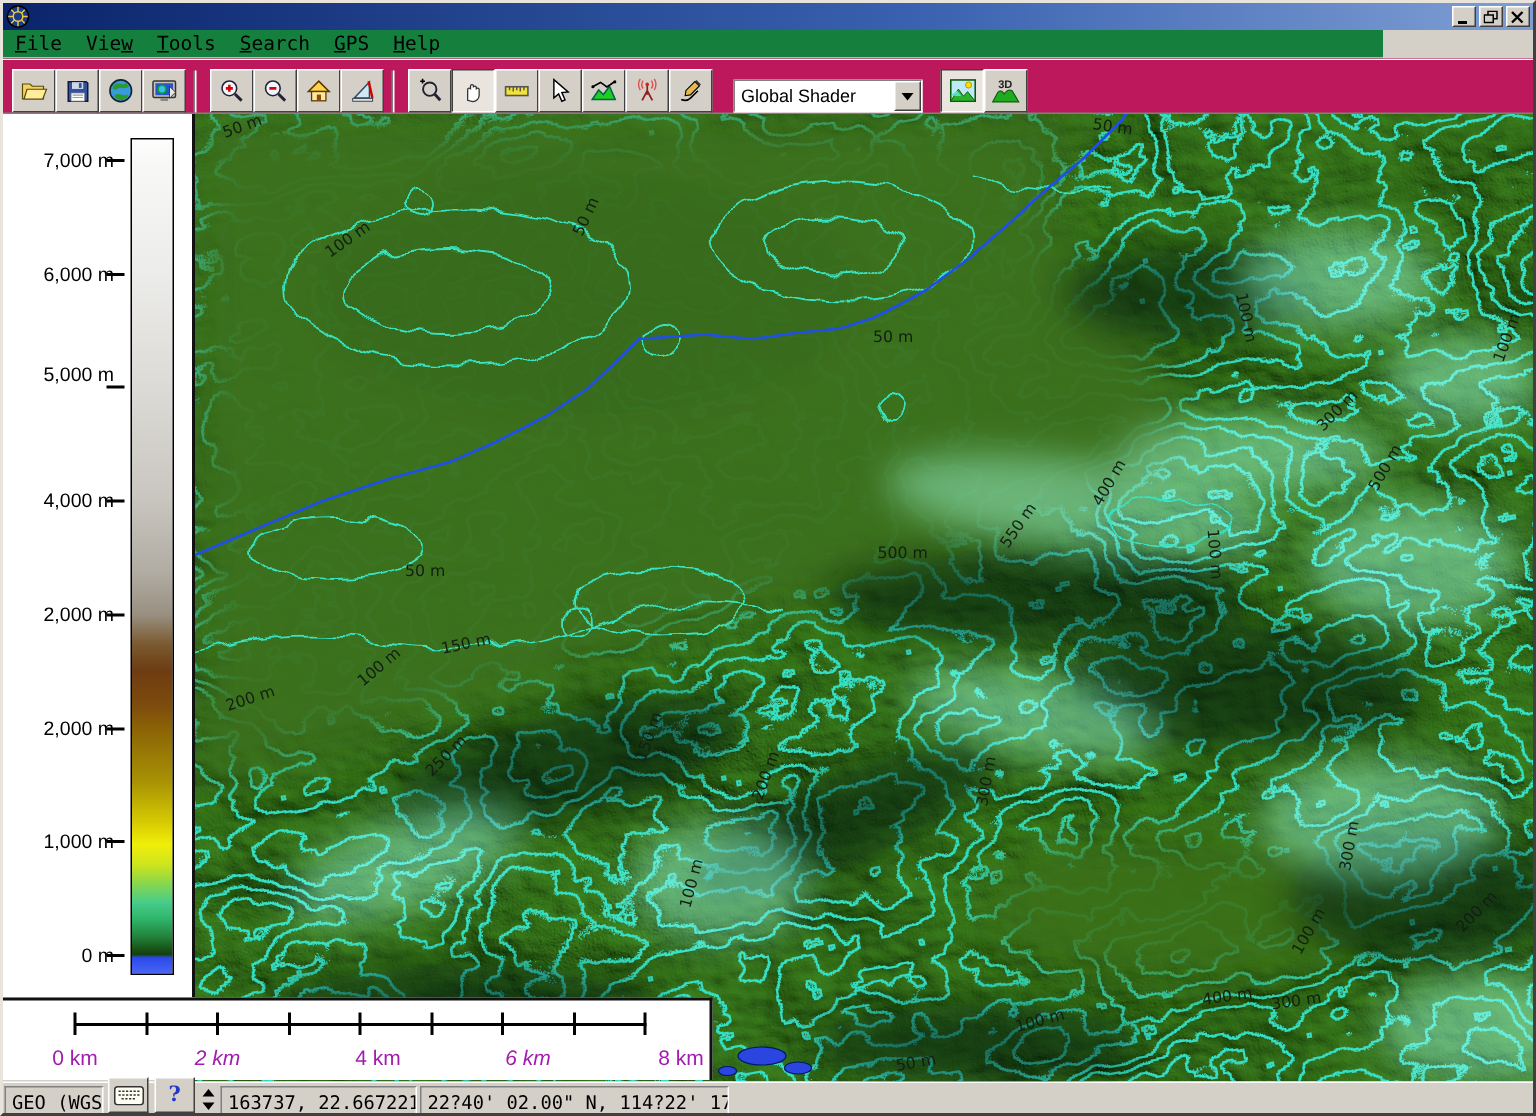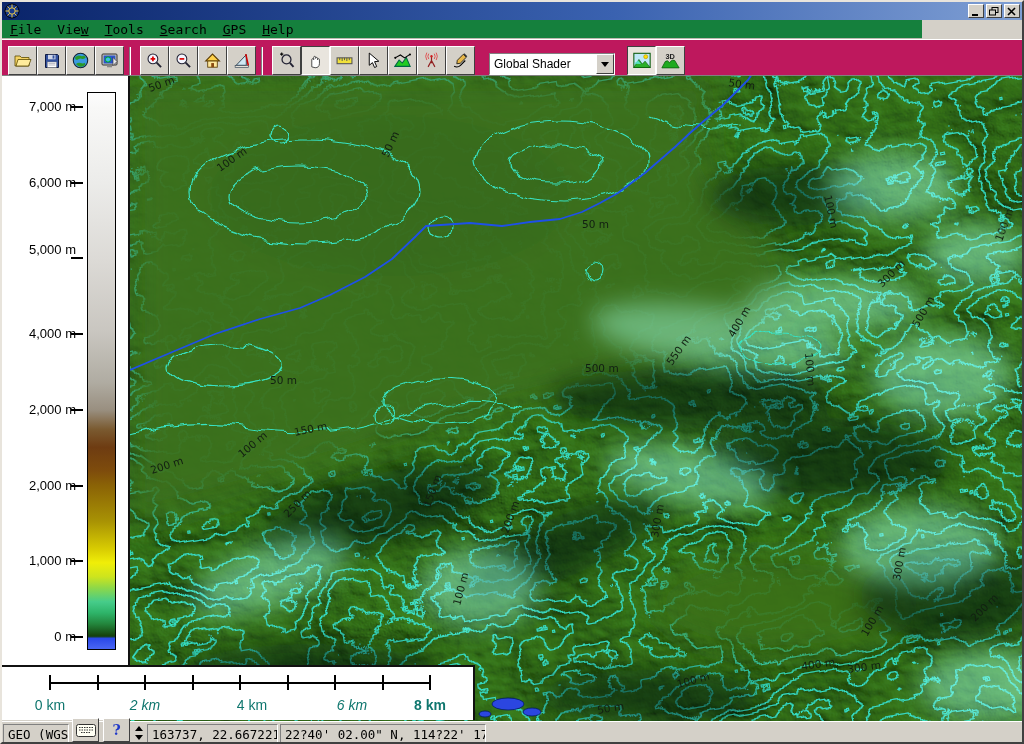--- a/index.html
+++ b/index.html
@@ -40,21 +40,21 @@
   #legend-bar{position:absolute;left:85px;top:16px;width:29px;height:558px;border:1px solid #000;}
   .ltick{position:absolute;height:0;border-top:2px solid #000;width:12px;left:69px;}
   .llabel{position:absolute;right:52px;width:70px;text-align:right;font-size:13px;color:#000;white-space:nowrap;}
   
   #map{position:absolute;left:128px;top:74px;width:896px;height:645px;background:#2d5a15;overflow:hidden;}
   
   #scalebox{position:absolute;left:0;top:663px;width:473px;height:55px;background:#fff;
       border-top:2px solid #111;border-right:2px solid #111;font-family:"Liberation Sans",sans-serif;}
   #sline{position:absolute;left:48px;top:15px;width:381px;border-top:2px solid #000;}
   .stick{position:absolute;top:8px;width:2px;height:15px;background:#000;}
-  .slabel{position:absolute;top:30px;width:60px;margin-left:-30px;text-align:center;font-size:14px;color:#0f766e;}
+  .slabel{position:absolute;top:30px;width:60px;margin-left:-30px;text-align:center;font-size:14px;color:#a21caf;}
   
   #statusbar{position:absolute;left:0;top:719px;width:1020px;height:23px;background:#d4d0c8;
       border-top:1px solid #fff;display:flex;align-items:center;font-size:12.5px;}
   .spanel{height:19px;margin:0 1px;padding:2px 4px 0 4px;white-space:nowrap;overflow:hidden;color:#000;
       border-top:1px solid #808080;border-left:1px solid #808080;border-right:1px solid #fff;border-bottom:1px solid #fff;}
   #st-msg{width:534px;}
   #st-proj{width:66px;}
   #st-coord{width:131px;}
   #st-pos{width:206px;}
   .minibtn{width:27px;height:24px;background:#d4d0c8;position:relative;top:-3px;margin:0 2px;
@@ -405,21 +405,21 @@
         <div class="stick" style="left: 284.5px;"></div>
         <div class="stick" style="left: 332px;"></div>
         <div class="stick" style="left: 379.5px;"></div>
         <div class="stick" style="left: 427px;"></div>
       </div>
     <div id="slabels">
         <div class="slabel" style="left: 48px;">0 km</div>
         <div class="slabel" style="left: 143px; font-style: italic;">2 km</div>
         <div class="slabel" style="left: 250px;">4 km</div>
         <div class="slabel" style="left: 350px; font-style: italic;">6 km</div>
-        <div class="slabel" style="left: 428px; font-weight: bold;">8 km</div>
+        <div class="slabel" style="left: 452px;">8 km</div>
       </div>
   </div>
 
   <div id="statusbar">
     <div class="spanel" id="st-proj">GEO (WGS84</div>
     <div class="minibtn">
       <svg width="20" height="13" viewBox="0 0 20 13">
         <rect x="0.5" y="0.5" width="19" height="12" rx="2" fill="#fffff4" stroke="#333"></rect>
         <path d="M3 3.5h14 M3 6h14 M5 8.5h10" stroke="#333" stroke-width="1" stroke-dasharray="1.5 1"></path>
       </svg>

